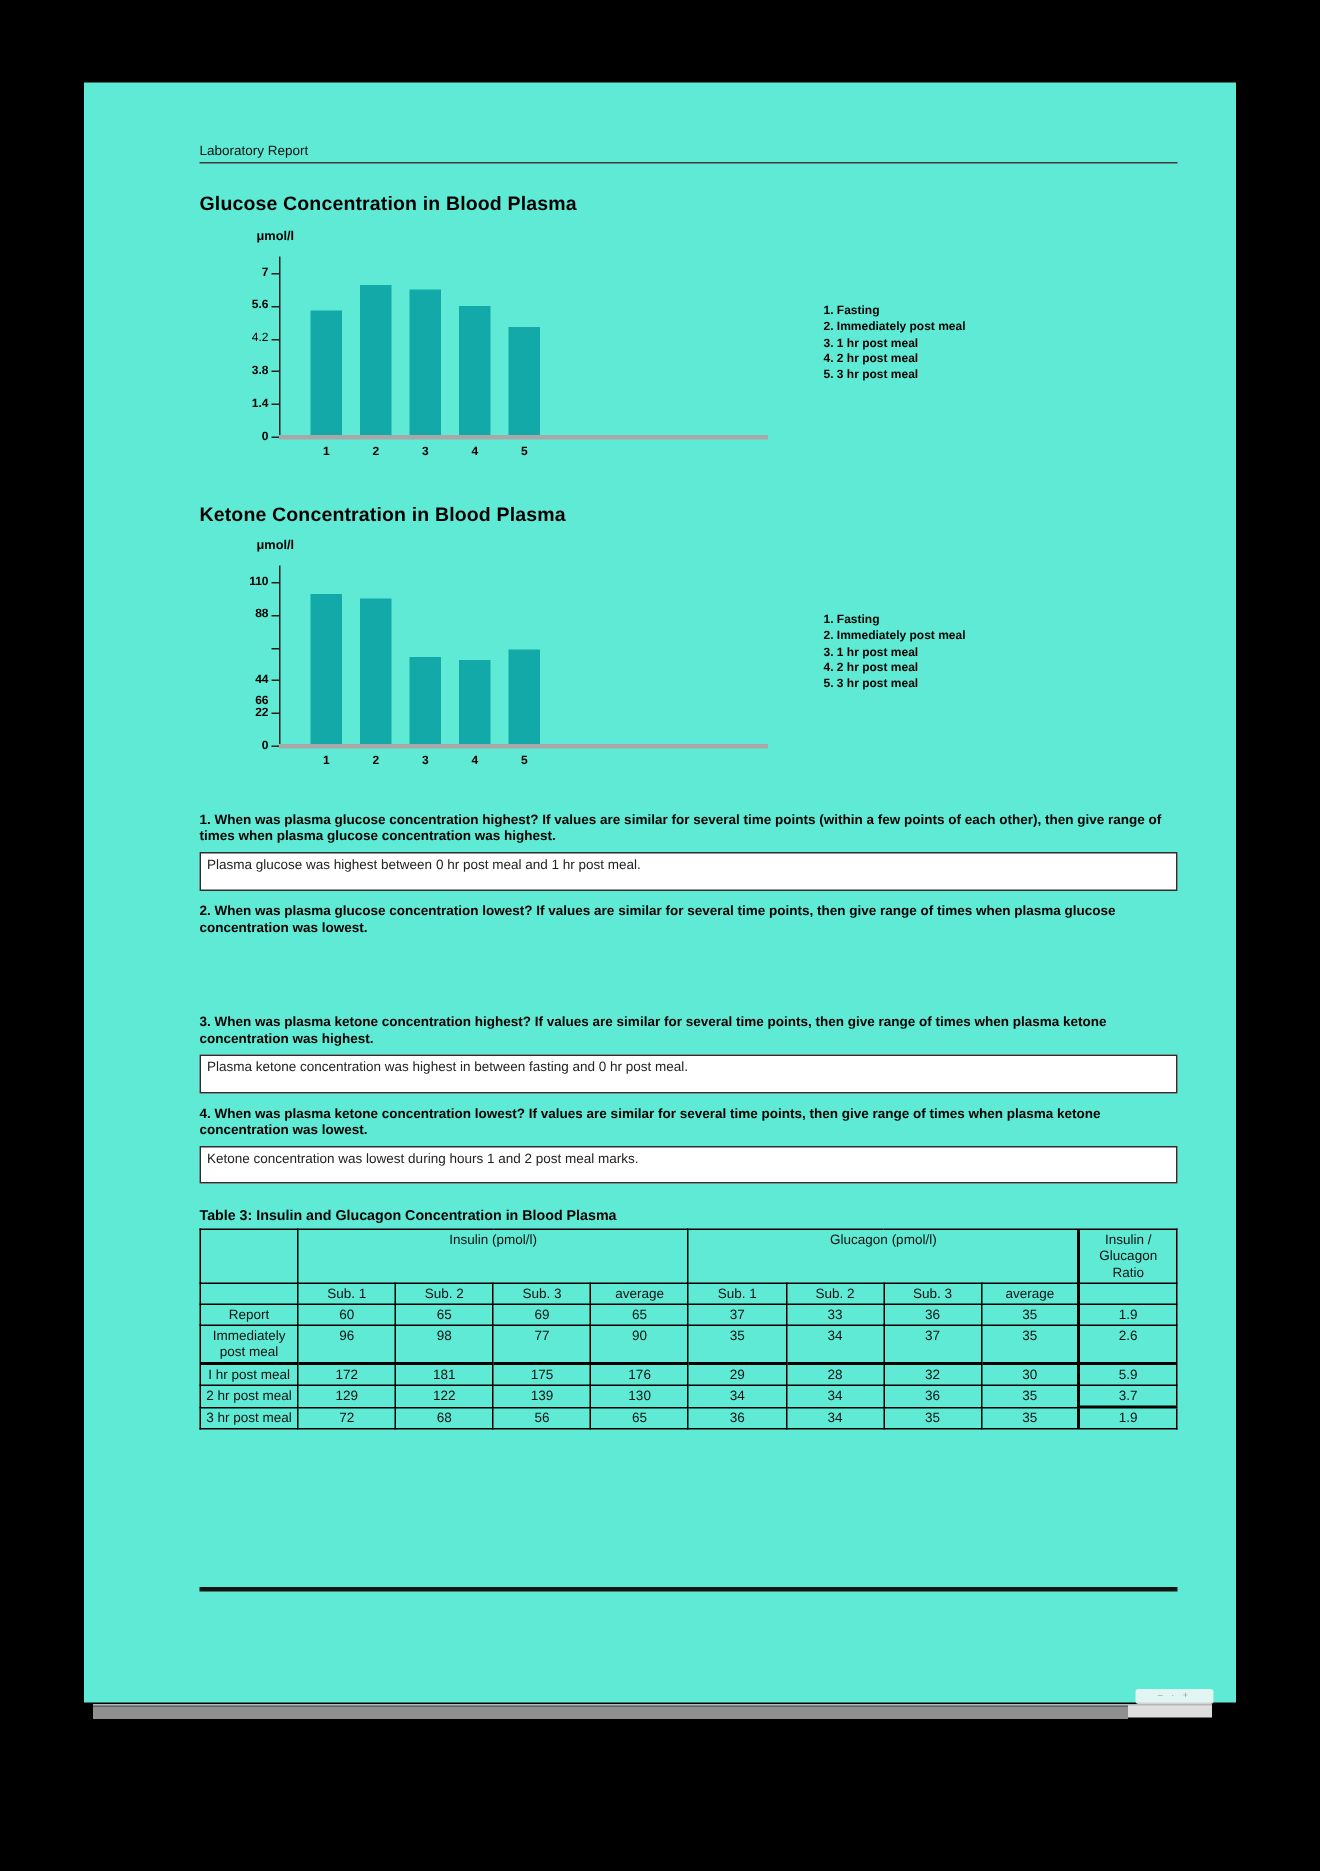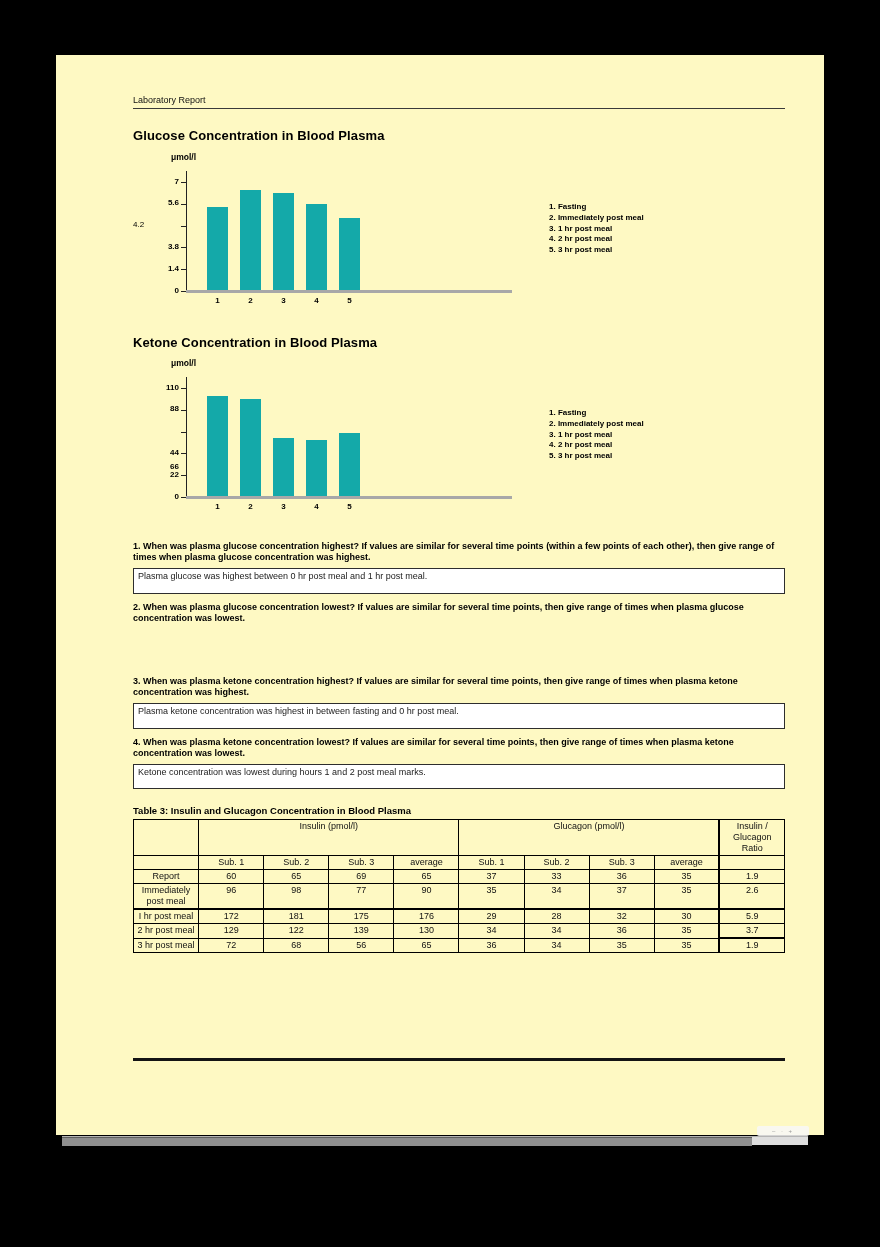--- a/index.html
+++ b/index.html
@@ -3,21 +3,21 @@
 <meta charset="utf-8">
 <style>
   html,body { margin:0; padding:0; }
   body {
     width:880px; height:1247px; position:relative; overflow:hidden;
     background:#000;
     font-family:"Liberation Sans","DejaVu Sans",sans-serif;
   }
   .page {
     position:absolute; left:56px; top:55px; width:768px; height:1080px;
-    background:#fef9c3; box-shadow:0 0 6px rgba(0,0,0,0.6);
+    background:#5eead4; box-shadow:0 0 6px rgba(0,0,0,0.6);
   }
   .abs { position:absolute; }
   .lab-header {
     left:77px; top:40px; width:652px;
     font-size:9px; color:#111; padding-bottom:3px;
     border-bottom:1px solid #3a3a3a;
   }
   .sec-title { left:77px; font-size:13px; font-weight:bold; color:#000; letter-spacing:0.1px; }
   .chart { left:77px; width:665px; height:172px; }
   .qa { left:77px; width:652px; }
@@ -67,21 +67,21 @@
   <div class="abs sec-title" style="top:73px;">Glucose Concentration in Blood Plasma</div>
   <div class="abs chart" id="chart-0" style="top:95px;">
       <div style="position: absolute; left: 38px; top: 2px; font-weight: bold; font-size: 8.5px; color: rgb(0, 0, 0);">μmol/l</div>
       <div style="position: absolute; left: 53px; top: 21px; width: 1px; height: 120px; background: rgb(34, 34, 34);"></div>
       <div style="position: absolute; left: 0px; top: 135.5px; width: 46px; text-align: right; font-weight: bold; font-size: 8px; color: rgb(0, 0, 0);">0</div>
       <div style="position: absolute; left: 48px; top: 141px; width: 5px; height: 1px; background: rgb(34, 34, 34);"></div>
       <div style="position: absolute; left: 0px; top: 113.7px; width: 46px; text-align: right; font-weight: bold; font-size: 8px; color: rgb(0, 0, 0);">1.4</div>
       <div style="position: absolute; left: 48px; top: 119.2px; width: 5px; height: 1px; background: rgb(34, 34, 34);"></div>
       <div style="position: absolute; left: 0px; top: 91.9px; width: 46px; text-align: right; font-weight: bold; font-size: 8px; color: rgb(0, 0, 0);">3.8</div>
       <div style="position: absolute; left: 48px; top: 97.4px; width: 5px; height: 1px; background: rgb(34, 34, 34);"></div>
-      <div style="position: absolute; left: 0px; top: 70.1px; width: 46px; text-align: left; font-weight: normal; font-size: 8px; color: rgb(0, 0, 0);">4.2</div>
+      <div style="position: absolute; left: 0px; top: 70.1px; width: 46px; text-align: right; font-weight: normal; font-size: 8px; color: rgb(0, 0, 0);">4.2</div>
       <div style="position: absolute; left: 48px; top: 75.6px; width: 5px; height: 1px; background: rgb(34, 34, 34);"></div>
       <div style="position: absolute; left: 0px; top: 48.3px; width: 46px; text-align: right; font-weight: bold; font-size: 8px; color: rgb(0, 0, 0);">5.6</div>
       <div style="position: absolute; left: 48px; top: 53.8px; width: 5px; height: 1px; background: rgb(34, 34, 34);"></div>
       <div style="position: absolute; left: 0px; top: 26.5px; width: 46px; text-align: right; font-weight: bold; font-size: 8px; color: rgb(0, 0, 0);">7</div>
       <div style="position: absolute; left: 48px; top: 32px; width: 5px; height: 1px; background: rgb(34, 34, 34);"></div>
       <div style="position: absolute; left: 53px; top: 140px; width: 326px; height: 3px; background: rgb(168, 168, 168);"></div>
       <div style="position: absolute; left: 74px; top: 57px; width: 21px; height: 83px; background: rgb(20, 169, 169);"></div>
       <div style="position: absolute; left: 68px; top: 146px; width: 33px; text-align: center; font-weight: bold; font-size: 8px; color: rgb(0, 0, 0);">1</div>
       <div style="position: absolute; left: 107px; top: 40px; width: 21px; height: 100px; background: rgb(20, 169, 169);"></div>
       <div style="position: absolute; left: 101px; top: 146px; width: 33px; text-align: center; font-weight: bold; font-size: 8px; color: rgb(0, 0, 0);">2</div>

